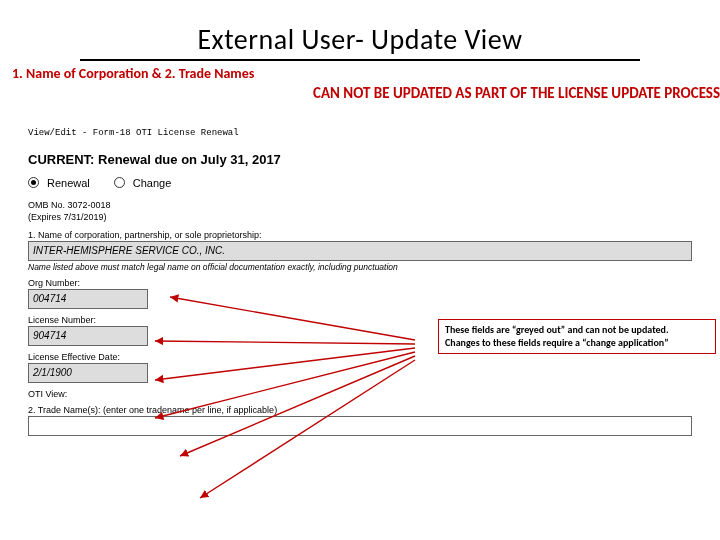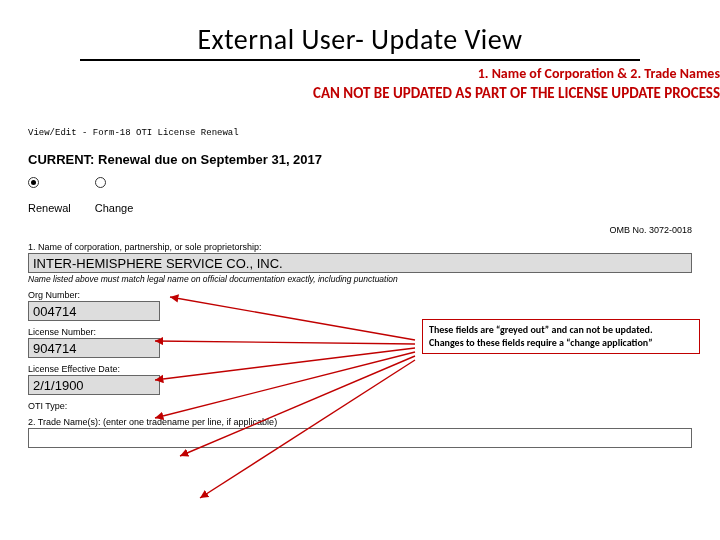--- a/index.html
+++ b/index.html
@@ -19,25 +19,26 @@
     margin-top: 22px;
     letter-spacing: 0.5px;
   }
   .title-underline {
     width: 560px;
     height: 1.5px;
     background: #000;
     margin: 2px auto 4px auto;
   }
   .subtitle1 {
-    text-align: right;
+    text-align: left;
     font-size: 14px;
     font-weight: 700;
     color: #c00000;
     font-family: Calibri, Arial, sans-serif;
+    padding-left: 12px;
   }
   .subtitle2 {
     text-align: right;
     font-size: 15px;
     font-weight: 700;
     color: #c00000;
     font-family: Calibri, Arial, sans-serif;
     margin-top: 2px;
   }
   .form-area {
@@ -67,72 +68,71 @@
     margin-bottom: 10px;
   }
   .radio-row {
     display: flex;
     gap: 24px;
     align-items: center;
     margin-bottom: 10px;
   }
   .radio-item {
     display: flex;
-    align-items: flex-start;
-    gap: 14px;
+    align-items: center;
+    gap: 8px;
     font-size: 11px;
     font-family: Verdana, Tahoma, sans-serif;
-    flex-direction: column;
   }
   .radio-dot {
     width: 11px; height: 11px;
     border: 1px solid #333; border-radius: 50%;
     display: inline-flex; align-items: center; justify-content: center;
     background: #fff;
   }
   .radio-dot.filled::after {
     content: ""; width: 5px; height: 5px; background: #000; border-radius: 50%;
   }
   .omb-block {
-    text-align: right;
     font-size: 9px;
     color: #000;
     margin-top: 8px;
     margin-bottom: 6px;
     line-height: 1.4;
   }
   .field-label {
     font-size: 9px;
     color: #000;
     margin-top: 6px;
     margin-bottom: 1px;
   }
   .field-box {
     border: 1px solid #666;
     background: #ddd;
     height: 20px;
     display: flex;
     align-items: center;
     padding: 0 4px;
     font-family: Verdana, Tahoma, sans-serif;
-    font-size: 13px;
-    color: #000;
+    font-size: 10px;
+    color: #000;
+    font-style: italic;
   }
   .field-box.full { width: 100%; }
-  .field-box.small { width: 132px; }
+  .field-box.small { width: 120px; }
   .field-box.white { background: #fff; }
   .helper-note {
     font-size: 8.5px;
     font-style: italic;
     color: #000;
     margin-top: 1px;
   }
   .callout {
     position: absolute;
-    right: 20px;
+    right: 4px;
     top: 319px;
     width: 278px;
     border: 1.5px solid #c00000;
     background: #fff;
     font-size: 10px;
     font-family: Calibri, Arial, sans-serif;
     font-weight: 700;
     color: #000;
     padding: 4px 6px;
     line-height: 1.25;
@@ -149,51 +149,52 @@
 </head>
 <body>
 
 <div class="slide-title">External User- Update View</div>
 <div class="title-underline"></div>
 <div class="subtitle1">1. Name of Corporation &amp; 2. Trade Names</div>
 <div class="subtitle2">CAN NOT BE UPDATED AS PART OF THE LICENSE UPDATE PROCESS</div>
 
 <div class="form-area">
   <div class="breadcrumb">View/Edit - Form-18 OTI License Renewal</div>
-  <div class="current-line">CURRENT: Renewal due on September 31, 2017</div>
+  <div class="current-line">CURRENT: Renewal due on July 31, 2017</div>
 
   <div class="radio-row">
     <div class="radio-item">
       <span class="radio-dot filled"></span>
       <span>Renewal</span>
     </div>
     <div class="radio-item">
       <span class="radio-dot"></span>
       <span>Change</span>
     </div>
   </div>
 
   <div class="omb-block">
     <div>OMB No. 3072-0018</div>
+    <div>(Expires 7/31/2019)</div>
   </div>
 
   <div class="field-label">1. Name of corporation, partnership, or sole proprietorship:</div>
   <div class="field-box full">INTER-HEMISPHERE SERVICE CO., INC.</div>
   <div class="helper-note">Name listed above must match legal name on official documentation exactly, including punctuation</div>
 
   <div class="field-label">Org Number:</div>
   <div class="field-box small">004714</div>
 
   <div class="field-label">License Number:</div>
   <div class="field-box small">904714</div>
 
   <div class="field-label">License Effective Date:</div>
   <div class="field-box small">2/1/1900</div>
 
-  <div class="field-label">OTI Type:</div>
+  <div class="field-label">OTI View:</div>
 
   <div class="field-label">2. Trade Name(s): (enter one tradename per line, if applicable)</div>
   <div class="field-box full white"></div>
 </div>
 
 <div class="callout">
   <div>These fields are “greyed out” and can not be updated.</div>
   <div>Changes to these fields require a “change application”</div>
 </div>
 

